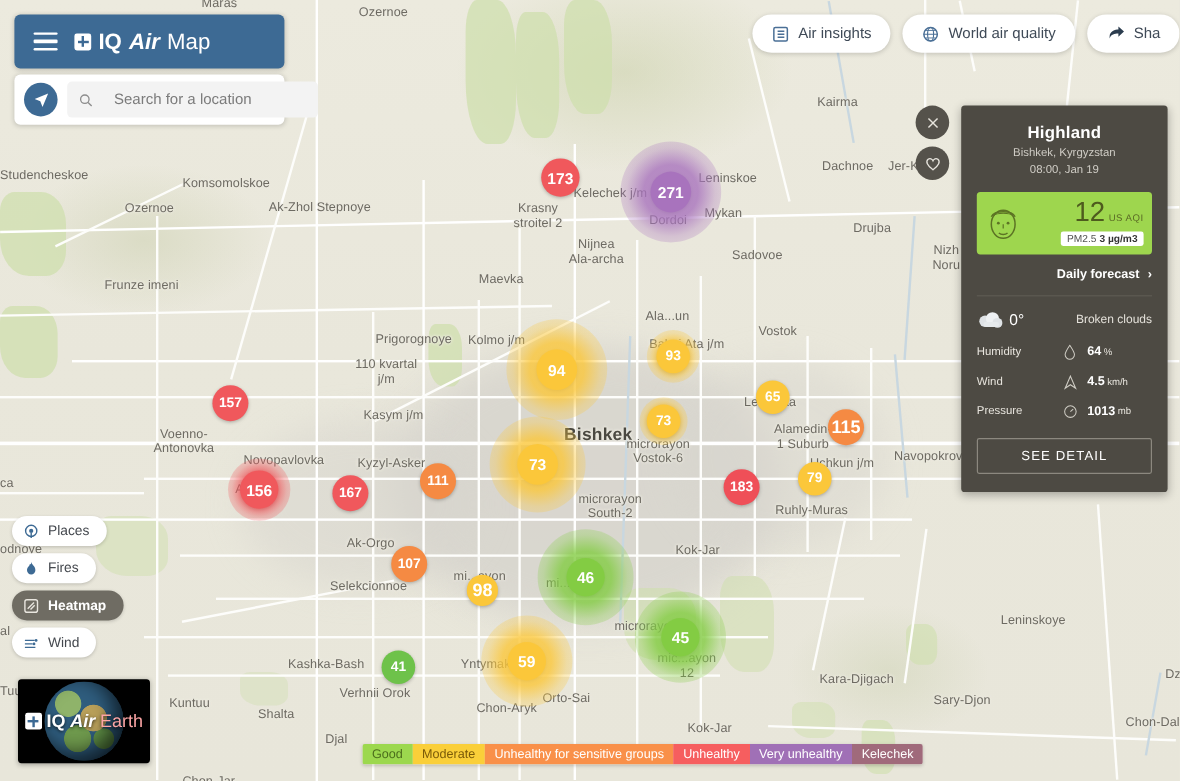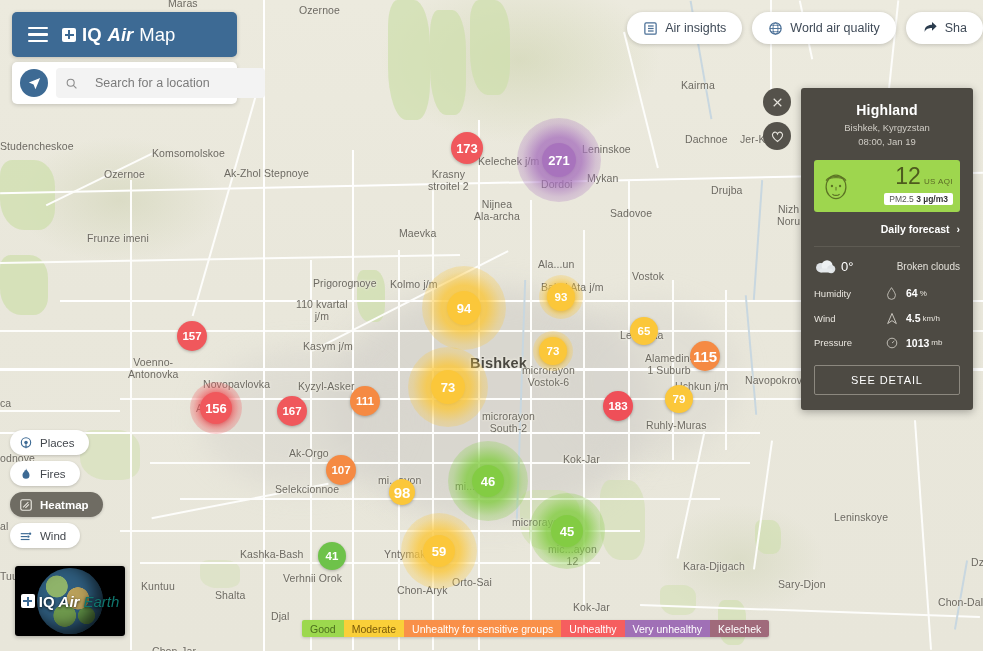--- a/index.html
+++ b/index.html
@@ -635,21 +635,21 @@
     <span>Wind</span>
   </div>
 </div>
 
 <div id="earthcard">
   <div id="globe"></div>
   <div id="earthlabel">
     <span class="iqlogo" style="background:#fff;"></span>
     <span style="font-weight:bold;">IQ</span>
       <span style="font-weight:bold;font-style:italic;">Air</span>
-      <span style="color:#0f766e;font-style:italic;"> Earth</span>
+      <span style="color:#fca5a5;"> Earth</span>
   </div>
 </div>
 
 <div id="legend">
     <div style="background: rgb(156, 216, 78); color: rgb(75, 109, 28);">Good</div>
     <div style="background: rgb(250, 207, 57); color: rgb(122, 90, 8);">Moderate</div>
     <div style="background: rgb(249, 144, 73); color: rgb(255, 255, 255);">Unhealthy for sensitive groups</div>
     <div style="background: rgb(246, 94, 95); color: rgb(255, 255, 255);">Unhealthy</div>
     <div style="background: rgb(160, 112, 182); color: rgb(255, 255, 255);">Very unhealthy</div>
     <div style="background: rgb(160, 106, 123); color: rgb(255, 255, 255);">Kelechek</div>

